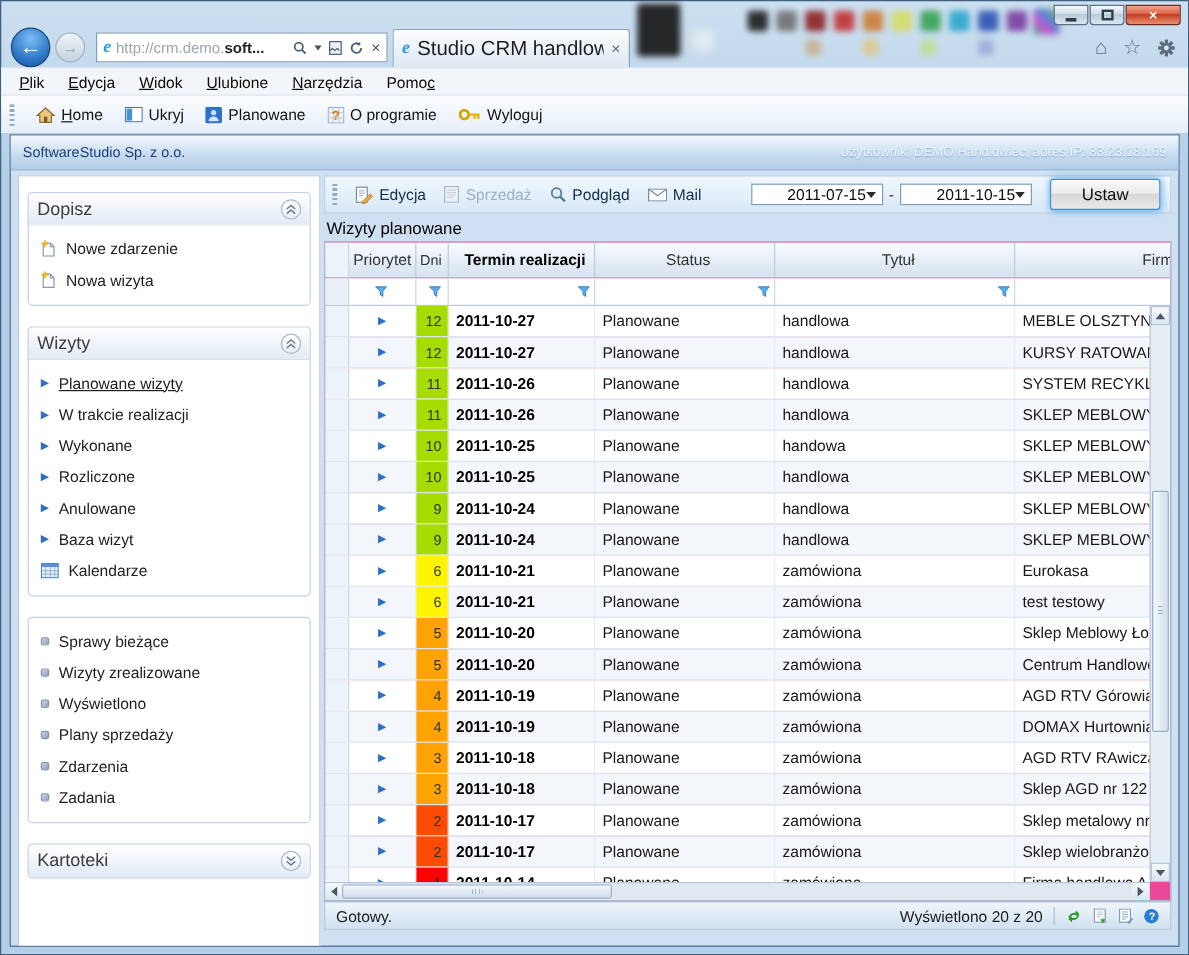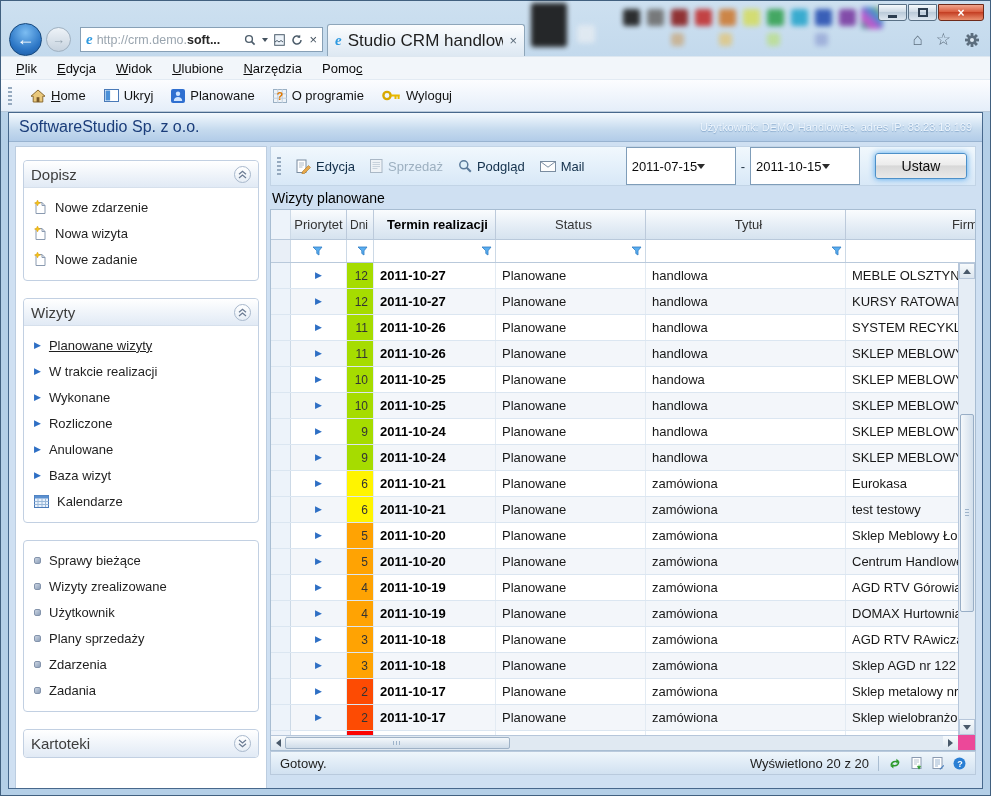--- a/index.html
+++ b/index.html
@@ -35,21 +35,21 @@
   .nav-right{position:absolute;right:10px;top:8px;display:flex;align-items:center;gap:13px;color:#5d6e7e;font-size:17px;line-height:1}
 
   .menubar{height:23px;background:#f2f6fa;border-top:1px solid #dde7f0;display:flex;align-items:center;gap:20px;padding-left:15px;font-size:13px;color:#0b0b0b}
   .ietoolbar{height:33px;background:linear-gradient(#fcfdff,#e5eef9);border-top:1px solid #e3ebf3;border-bottom:1px solid #b7c8d9;display:flex;align-items:center;gap:18px;padding-left:7px}
   .grip{width:4px;height:18px;background-image:repeating-linear-gradient(to bottom,#96aabf 0 2px,transparent 2px 4px)}
   .tbtn{display:flex;align-items:center;gap:5px;font-size:13px;color:#141414}
 
   
   .page{position:absolute;left:7px;right:7px;top:111px;bottom:6px;border:1px solid #47688c;background:#cfe0f2;display:flex;flex-direction:column}
   .page-header{height:29px;flex:0 0 29px;background:linear-gradient(#f3f9fe,#c5daee 60%,#b2cce8);border-bottom:1px solid #98b3d0;display:flex;align-items:center;justify-content:space-between;padding:0 10px}
-  .ph-left{font-size:16px;color:#1b3d7a}
+  .ph-left{font-size:12px;color:#1b3d7a}
   .ph-right{font-size:11px;color:#edf5fd;text-shadow:0 1px 1px #86a8cc}
   .page-body{flex:1;display:flex;gap:3px;padding:4px 0 0 6px;min-height:0}
 
   
   .sidebar{flex:0 0 252px;background:#fff;border:1px solid #bccde0;border-bottom:none;padding:13px 7px;display:flex;flex-direction:column;gap:17px;overflow:hidden}
   .panel{border:1px solid #c2d0e2;border-radius:4px;background:#fff}
   .panel-header{height:27px;display:flex;align-items:center;justify-content:space-between;padding:0 7px;background:linear-gradient(#ffffff,#e1eaf5);border-bottom:1px solid #d6e0ec;border-radius:4px 4px 0 0}
   .panel-title{font-size:15px;color:#3d3d3d}
   .chev{width:17px;height:17px;border-radius:50%;border:1px solid #a8b8cc;background:linear-gradient(#fff,#e7eef6);display:flex;align-items:center;justify-content:center}
   .panel-body{padding:8px 4px 10px 10px;display:flex;flex-direction:column;gap:4px}
@@ -57,21 +57,21 @@
   .sb-item.active .lbl{text-decoration:underline}
   .tri{color:#2e6fc4;font-size:9px;line-height:1}
   .bullet{width:7px;height:7px;border-radius:2px;border:1px solid #8494ac;background:linear-gradient(135deg,#ccd5e2,#8da0ba)}
 
   
   .main{flex:1;display:flex;flex-direction:column;min-width:0;padding-right:6px}
   .main-toolbar{flex:0 0 32px;background:linear-gradient(#f1f8fd,#d8e8f7);border:1px solid #c2d4e6;display:flex;align-items:center;gap:15px;padding:0 8px 0 6px}
   .mt-btn{display:flex;align-items:center;gap:5px;font-size:13px;color:#13304b}
   .mt-btn.disabled{color:#9db0c0}
   .dates{margin-left:auto;display:flex;align-items:center;gap:5px}
-  .date-select{width:110px;height:38px;border:1px solid #7f9db9;background:#fff;display:flex;align-items:center;justify-content:flex-start;padding:0 5px;font-size:13px;color:#0c0c0c}
+  .date-select{width:110px;height:18px;border:1px solid #7f9db9;background:#fff;display:flex;align-items:center;justify-content:flex-end;padding:0 5px;font-size:13px;color:#0c0c0c}
   .dcaret{width:0;height:0;border-left:4px solid transparent;border-right:4px solid transparent;border-top:5px solid #2b2b2b}
   .dash{font-size:13px;color:#234}
   .ustaw{width:92px;height:26px;margin-left:10px;border:1px solid #4d90c8;border-radius:3px;background:linear-gradient(#f9f9f9,#ececec 45%,#d8d8d8 50%,#e9e9e9);box-shadow:0 0 6px rgba(70,160,235,.95);font-size:14px;color:#0c0c0c;display:flex;align-items:center;justify-content:center}
   .grid-title{flex:0 0 23px;display:flex;align-items:center;font-size:14px;color:#000;padding-left:2px}
 
   
   .grid{flex:1;min-height:0;position:relative;border:1px solid #a8bdd2;background:#ec4899;display:flex;flex-direction:column;overflow:hidden}
   .thead{flex:0 0 30px;display:flex;background:linear-gradient(#fafcfe,#e3ecf5 60%,#d6e3ef);border-bottom:1px solid #b9c9db;overflow:hidden}
   .hcell{border-right:1px solid #bccadb;display:flex;align-items:center;justify-content:center;font-size:13px;color:#333;white-space:nowrap}
   .filters{flex:0 0 23px;display:flex;background:#fff;border-bottom:1px solid #b9c9db;overflow:hidden}
@@ -276,28 +276,20 @@
               <span class="lbl">Nowe zdarzenie</span>
             </span>
             <span class="sb-item">
               <svg width="13" height="14" viewBox="0 0 13 14">
                   <path d="M2 2.5h6l3 3v8H2z" fill="#fff" stroke="#8a9ab0"></path>
                   <path d="M8 2.5v3h3" fill="none" stroke="#8a9ab0"></path>
                   <path d="M3.5 0l.9 2.1 2.1.9-2.1.9-.9 2.1-.9-2.1L.5 3l2.1-.9z" fill="#f5c518" stroke="#d89000" stroke-width="0.4"></path>
                 </svg>
               <span class="lbl">Nowa wizyta</span>
             </span>
-            <span class="sb-item">
-              <svg width="13" height="14" viewBox="0 0 13 14">
-                  <path d="M2 2.5h6l3 3v8H2z" fill="#fff" stroke="#8a9ab0"></path>
-                  <path d="M8 2.5v3h3" fill="none" stroke="#8a9ab0"></path>
-                  <path d="M3.5 0l.9 2.1 2.1.9-2.1.9-.9 2.1-.9-2.1L.5 3l2.1-.9z" fill="#f5c518" stroke="#d89000" stroke-width="0.4"></path>
-                </svg>
-              <span class="lbl">Nowe zadanie</span>
-            </span>
           </div>
         </div>
 
         <div class="panel">
           <div class="panel-header">
             <span class="panel-title">Wizyty</span>
             <span class="chev">
                 <svg width="9" height="9" viewBox="0 0 9 9">
                   <path d="M1 4.2l3.5-3L8 4.2M1 8l3.5-3L8 8" stroke="#6a7a92" fill="none" stroke-width="1.2"></path>
                 </svg>
@@ -344,21 +336,21 @@
             <span class="sb-item">
                 <span class="bullet"></span>
                 <span class="lbl">Sprawy bieżące</span>
               </span>
             <span class="sb-item">
                 <span class="bullet"></span>
                 <span class="lbl">Wizyty zrealizowane</span>
               </span>
             <span class="sb-item">
                 <span class="bullet"></span>
-                <span class="lbl">Użytkownik</span>
+                <span class="lbl">Wyświetlono</span>
               </span>
             <span class="sb-item">
                 <span class="bullet"></span>
                 <span class="lbl">Plany sprzedaży</span>
               </span>
             <span class="sb-item">
                 <span class="bullet"></span>
                 <span class="lbl">Zdarzenia</span>
               </span>
             <span class="sb-item">

